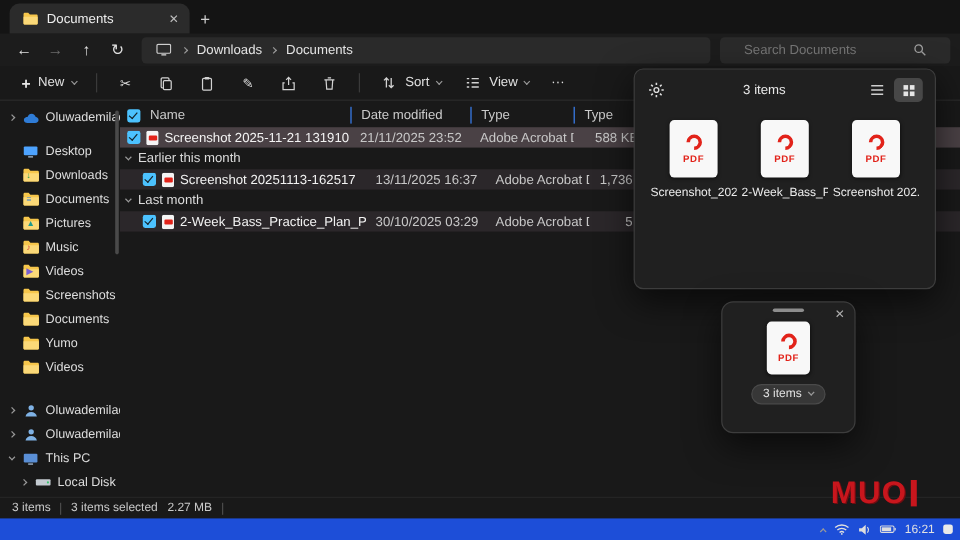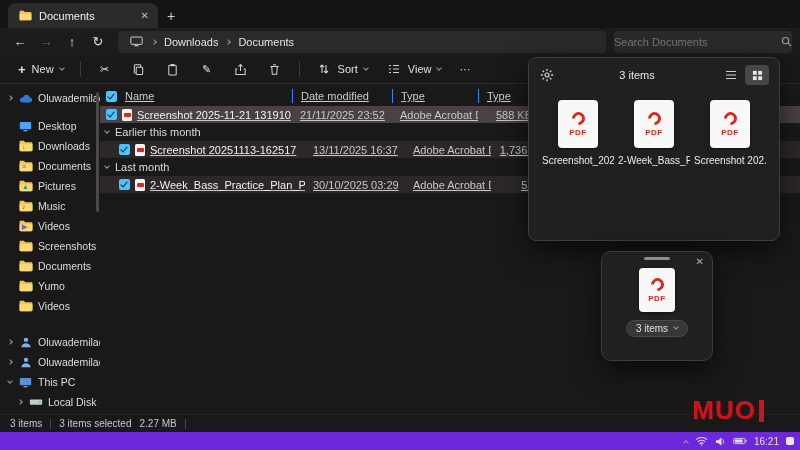--- a/index.html
+++ b/index.html
@@ -13,21 +13,21 @@
   .tab { height:25px; width:150px; background:#2b2b2b; border-radius:8px 8px 0 0; display:flex; align-items:center; gap:6px; padding:0 9px; color:#eee; }
   .tab-close { margin-left:auto; color:#bdbdbd; font-size:10px; cursor:default; }
   .newtab { width:26px; height:24px; display:flex; align-items:center; justify-content:center; color:#cfcfcf; font-size:14px; }
 
   
   .navbar { height:27px; background:#1c1c1c; display:flex; align-items:center; gap:2px; padding:0 8px; }
   .nav-btn { width:24px; height:22px; display:flex; align-items:center; justify-content:center; color:#e0e0e0; font-size:13px; border-radius:4px; }
   .nav-btn.dim { color:#6a6a6a; }
   .breadcrumb { flex:1; height:22px; background:#2a2a2a; border-radius:4px; display:flex; align-items:center; gap:8px; padding:0 10px; margin:0 6px; color:#ddd; }
   .crumb { color:#e3e3e3; }
-  .search { width:178px; height:22px; background:#2a2a2a; border-radius:4px; display:flex; align-items:center; padding:0 0; gap:6px; }
+  .search { width:192px; height:22px; background:#2a2a2a; border-radius:4px; display:flex; align-items:center; padding:0 20px; gap:6px; }
   .search input { flex:1; min-width:0; background:transparent; border:0; outline:none; color:#cfcfcf; font-size:11px; font-family:"Liberation Sans", sans-serif; }
 
   
   .toolbar { height:29px; background:#191919; border-bottom:1px solid #2b2b2b; display:flex; align-items:center; gap:2px; padding:0 10px; }
   .tb-btn { display:flex; align-items:center; gap:6px; height:24px; padding:0 8px; color:#e0e0e0; border-radius:4px; }
   .tb-ico { display:flex; align-items:center; justify-content:center; width:16px; height:16px; }
   .tb-sep { width:1px; height:16px; background:#3a3a3a; margin:0 6px; }
   .plus { color:#e8e8e8; font-size:13px; font-weight:bold; }
 
   
@@ -42,21 +42,21 @@
   .sidebar { width:100px; position:relative; padding-top:4px; flex:none; font-size:10.5px; }
   .side-item { height:20px; display:flex; align-items:center; gap:5px; padding-left:6px; color:#dedede; white-space:nowrap; overflow:hidden; }
   .side-item .slot { width:7px; display:flex; justify-content:center; flex:none; }
   .side-item.indent { padding-left:16px; }
   .sicon { width:15px; height:14px; display:flex; align-items:center; justify-content:center; flex:none; position:relative; }
   .badge { position:absolute; font-size:7px; font-weight:bold; left:4px; top:4px; line-height:1; }
   .side-gap { height:8px; }
   .side-scroll { position:absolute; right:1px; top:8px; width:3px; height:120px; background:#4a4a4a; border-radius:2px; }
 
   .content { flex:1; position:relative; padding-top:2px; overflow:hidden; }
-  .grid { display:grid; grid-template-columns:192px 100px 86px 60px; align-items:center;text-decoration:underline; }
+  .grid { display:grid; grid-template-columns:192px 100px 86px 60px; align-items:center; }
   .cols { height:20px; color:#cbcbcb; }
   .cols .c { padding-left:8px; height:14px; line-height:14px; border-left:1px solid #3b82f6; }
   .cols .c.first { border-left:none; display:flex; align-items:center; gap:8px; padding-left:6px; }
   .group { display:flex; align-items:center; gap:6px; height:18px; padding-left:5px; color:#dcdcdc; }
   .row { height:17px; color:#c7c7c7; }
   .row.sel-strong { background:#4a4145; }
   .row.sel { background:#2b272a;padding-left:13px; }
   .row .name { display:flex; align-items:center; gap:5px; padding-left:6px; color:#f2f2f2; white-space:nowrap; overflow:hidden; }
   .row .cell { padding-left:8px; white-space:nowrap; overflow:hidden; }
   .row .size { text-align:right; padding-right:6px; }
@@ -91,21 +91,21 @@
   .handle { width:26px; height:3px; border-radius:2px; background:#8d8d8d; }
   .drag-close { position:absolute; top:4px; right:8px; color:#b0b0b0; font-size:10px; }
   .dragbox .pdf-card { margin-top:8px; }
   .pill { margin-top:8px; background:#373737; border:1px solid #4a4a4a; border-radius:10px; padding:2px 9px; font-size:10px; color:#e0e0e0; display:flex; align-items:center; gap:6px; }
 
   
   .muo { position:absolute; right:36px; bottom:24px; z-index:7; font-size:26px; font-weight:800; letter-spacing:1px; color:#c8161d; text-shadow:1px 1px 0 #6e0d11; display:flex; align-items:center; gap:3px;margin-top:11px; }
   .muo-bar { width:5px; height:22px; background:#c8161d; }
 
   
-  .taskbar { position:absolute; left:0; right:0; bottom:0; height:18px; background:#6d28d9; display:flex; align-items:center; justify-content:flex-end; gap:7px; padding:0 6px; font-size:10px; color:#e2e2e2; z-index:8; }
+  .taskbar { position:absolute; left:0; right:0; bottom:0; height:18px; background:#1d4ed8; display:flex; align-items:center; justify-content:flex-end; gap:7px; padding:0 6px; font-size:10px; color:#e2e2e2; z-index:8; }
   .tray-ico { display:flex; align-items:center; }
   .tb-square { width:8px; height:8px; background:#e9e9e9; border-radius:2px; }
 
   svg { display:block; }
 </style>
 </head>
 <body>
 
 <div class="screen">
 

